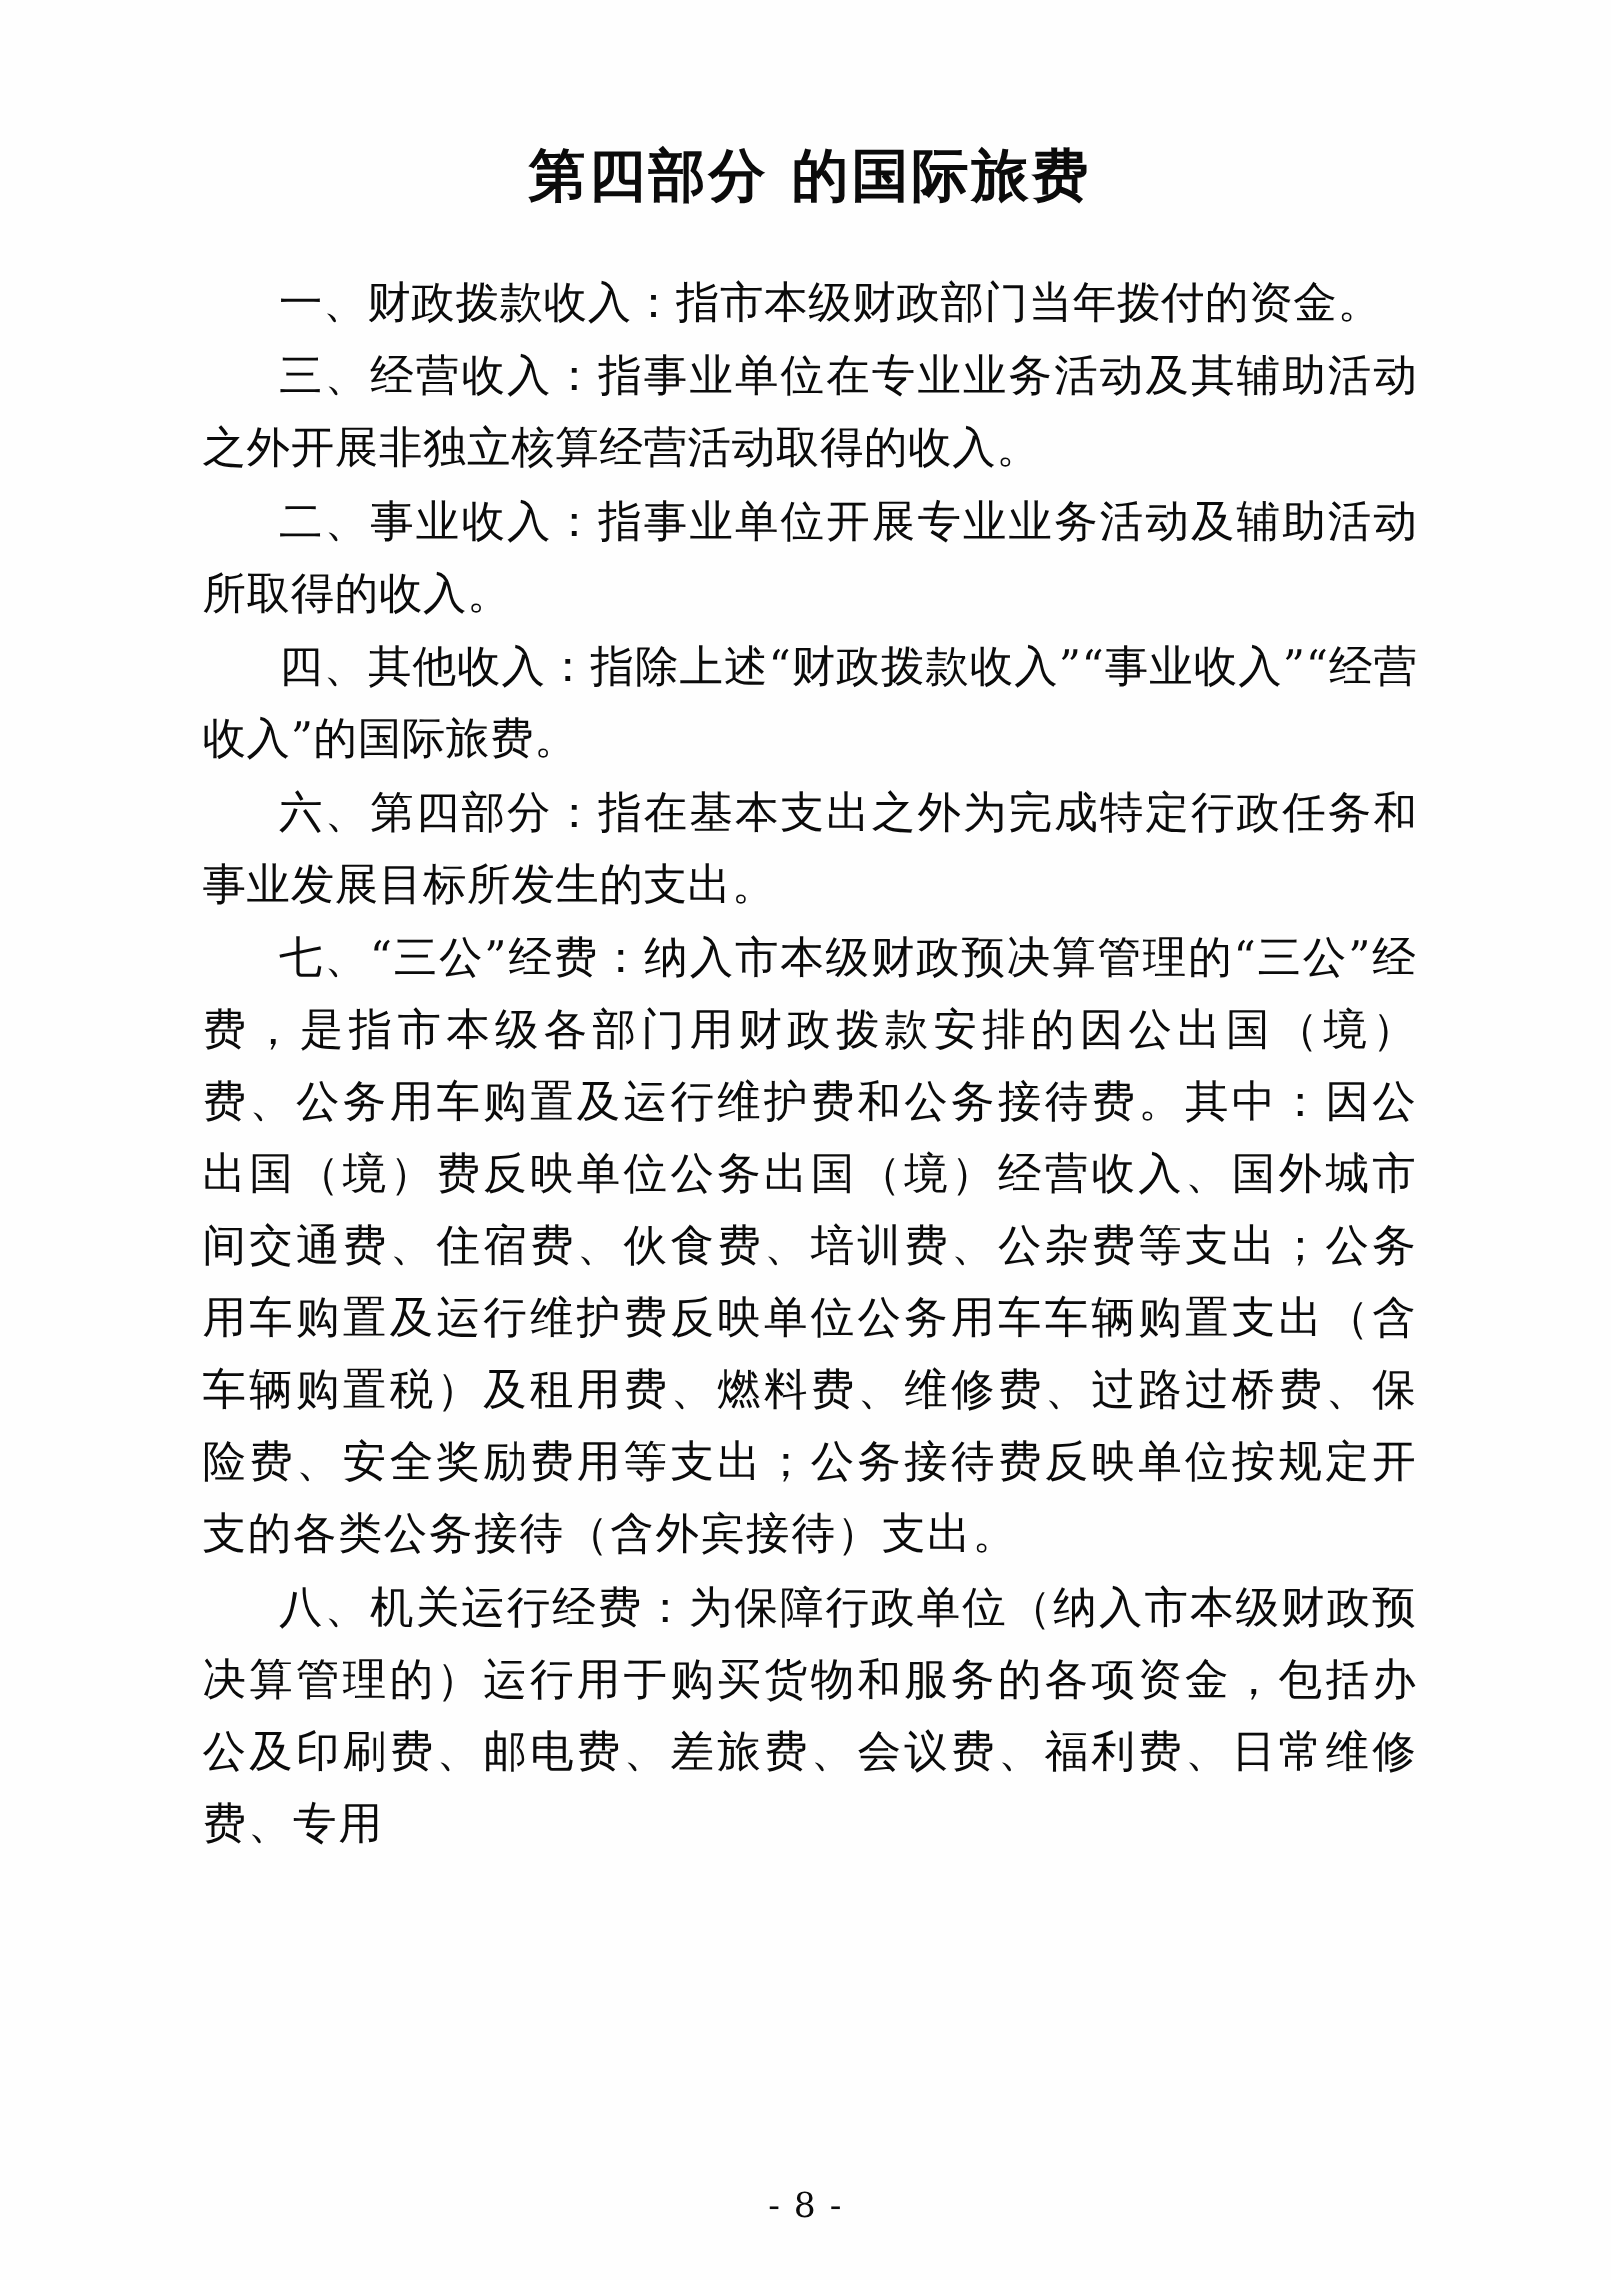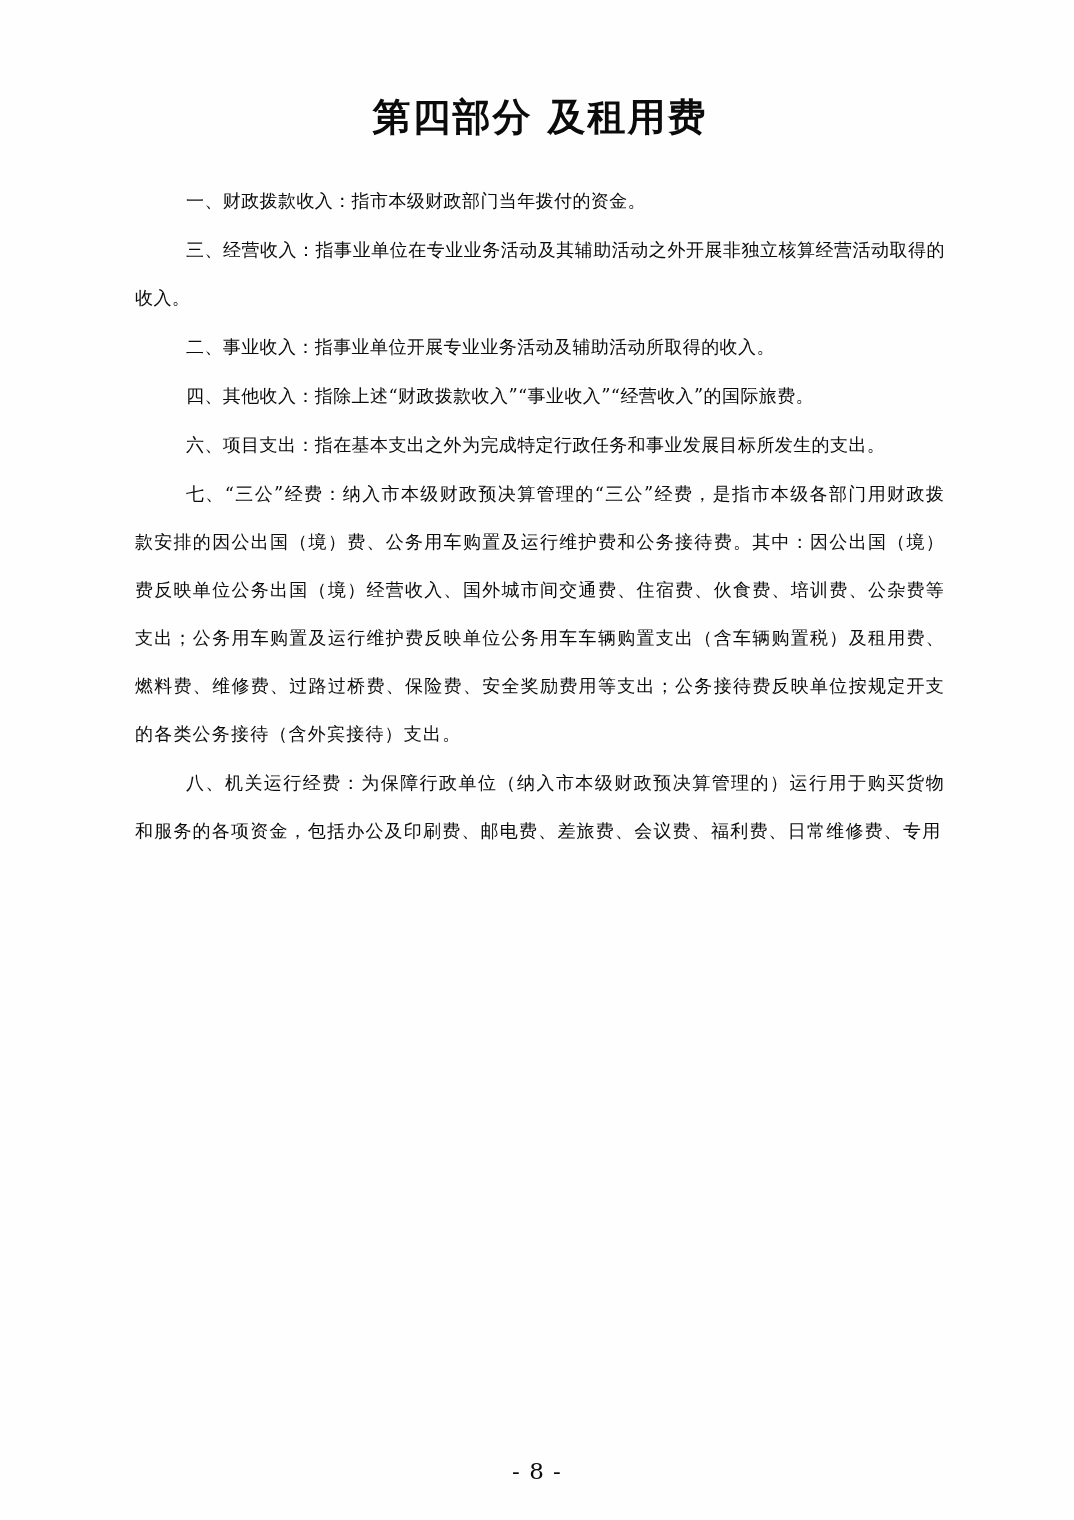--- a/index.html
+++ b/index.html
@@ -29,21 +29,21 @@
   .doc-title {
     font-size: 38px;
     font-weight: bold;
     text-align: center;
     letter-spacing: 2px;
     margin-top: 92px;
     margin-bottom: 34px;
     font-family: "DejaVu Serif", "Liberation Serif", serif;
   }
   .para {
-    font-size: 18px;
+    font-size: 29px;
     line-height: 48px;
     text-align: justify;
     text-justify: inter-ideograph;
     text-indent: 51px;
     margin: 0 0 1px 0;
     letter-spacing: 0.4px;
   }
   .para.wide {
     letter-spacing: 1.2px;
   }
@@ -55,25 +55,25 @@
     text-align: center;
     font-size: 23px;
     letter-spacing: 1px;
   }
 </style>
 </head>
 <body>
 
 <div class="page">
   <div class="content">
-    <h1 class="doc-title">第四部分 及租用费</h1>
+    <h1 class="doc-title">第四部分 的国际旅费</h1>
 
     <p class="para">一、财政拨款收入：指市本级财政部门当年拨付的资金。</p>
     <p class="para">三、经营收入：指事业单位在专业业务活动及其辅助活动之外开展非独立核算经营活动取得的收入。</p>
     <p class="para">二、事业收入：指事业单位开展专业业务活动及辅助活动所取得的收入。</p>
     <p class="para">四、其他收入：指除上述“财政拨款收入”“事业收入”“经营收入”的国际旅费。</p>
-    <p class="para">六、项目支出：指在基本支出之外为完成特定行政任务和事业发展目标所发生的支出。</p>
+    <p class="para">六、第四部分：指在基本支出之外为完成特定行政任务和事业发展目标所发生的支出。</p>
     <p class="para wide">七、“三公”经费：纳入市本级财政预决算管理的“三公”经费，是指市本级各部门用财政拨款安排的因公出国（境）费、公务用车购置及运行维护费和公务接待费。其中：因公出国（境）费反映单位公务出国（境）经营收入、国外城市间交通费、住宿费、伙食费、培训费、公杂费等支出；公务用车购置及运行维护费反映单位公务用车车辆购置支出（含车辆购置税）及租用费、燃料费、维修费、过路过桥费、保险费、安全奖励费用等支出；公务接待费反映单位按规定开支的各类公务接待（含外宾接待）支出。</p>
     <p class="para wide">八、机关运行经费：为保障行政单位（纳入市本级财政预决算管理的）运行用于购买货物和服务的各项资金，包括办公及印刷费、邮电费、差旅费、会议费、福利费、日常维修费、专用</p>
   </div>
 
   <div class="footer">- 8 -</div>
 </div>
 
 </body></html>

